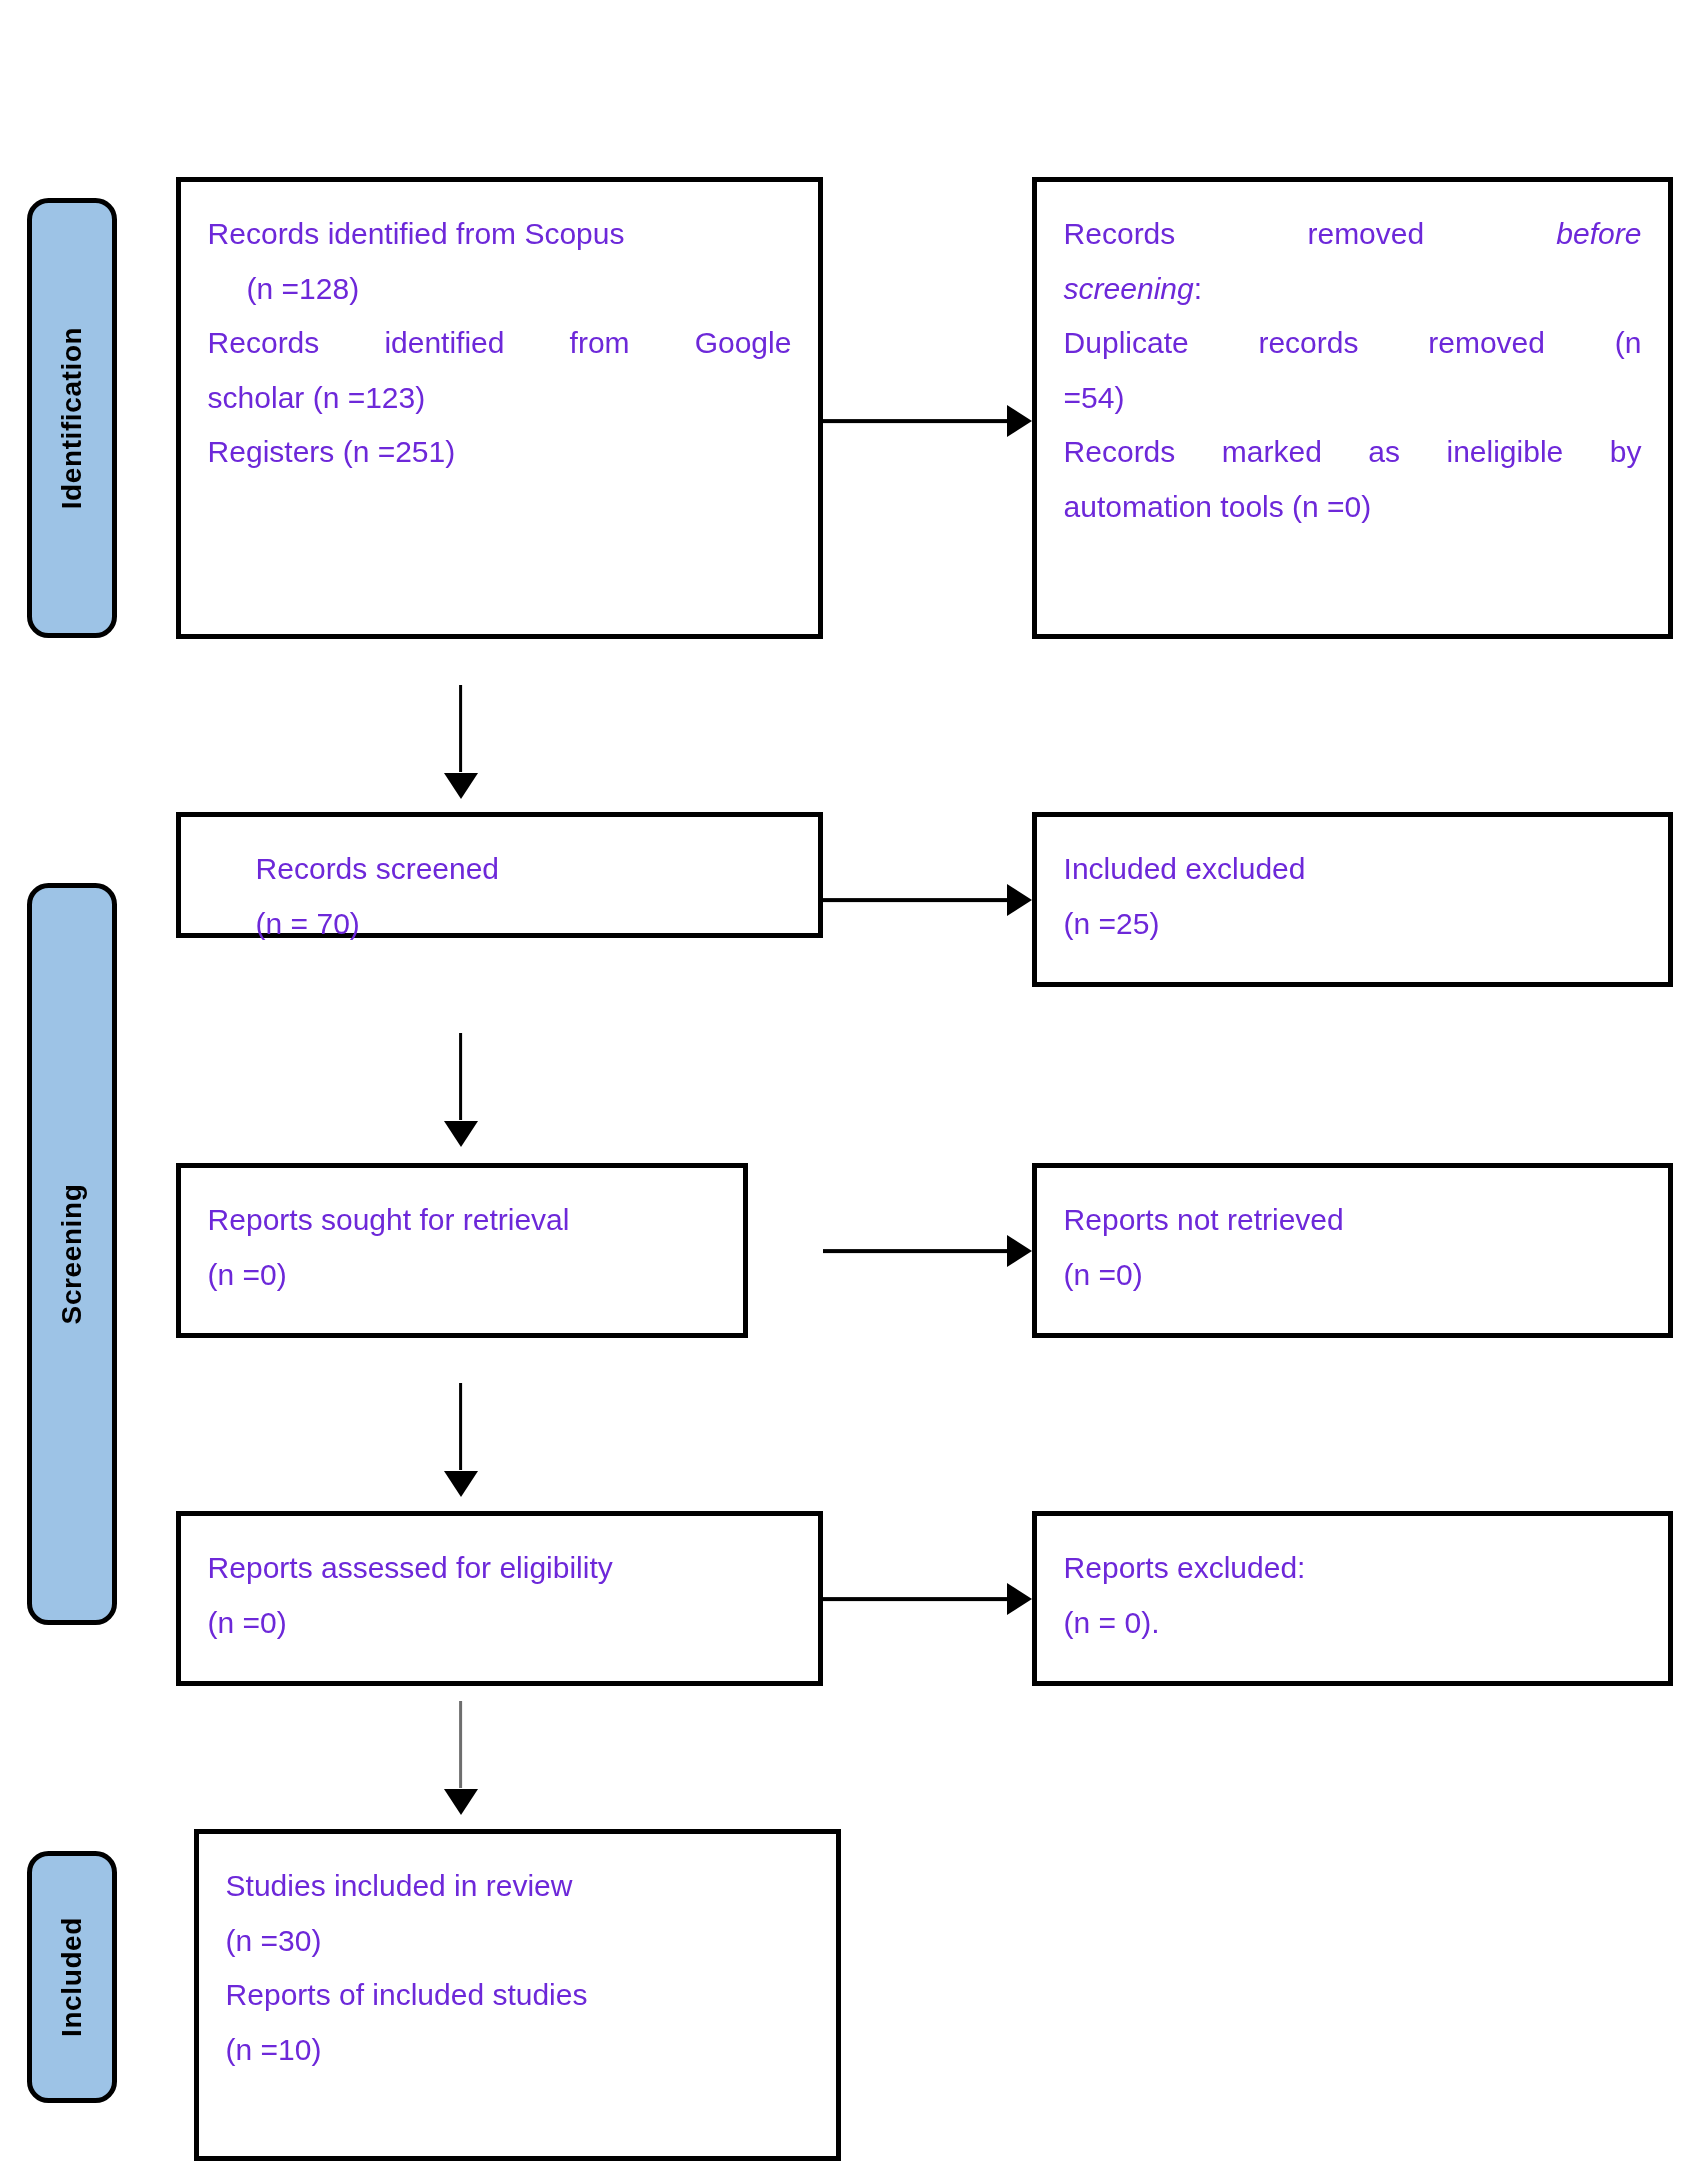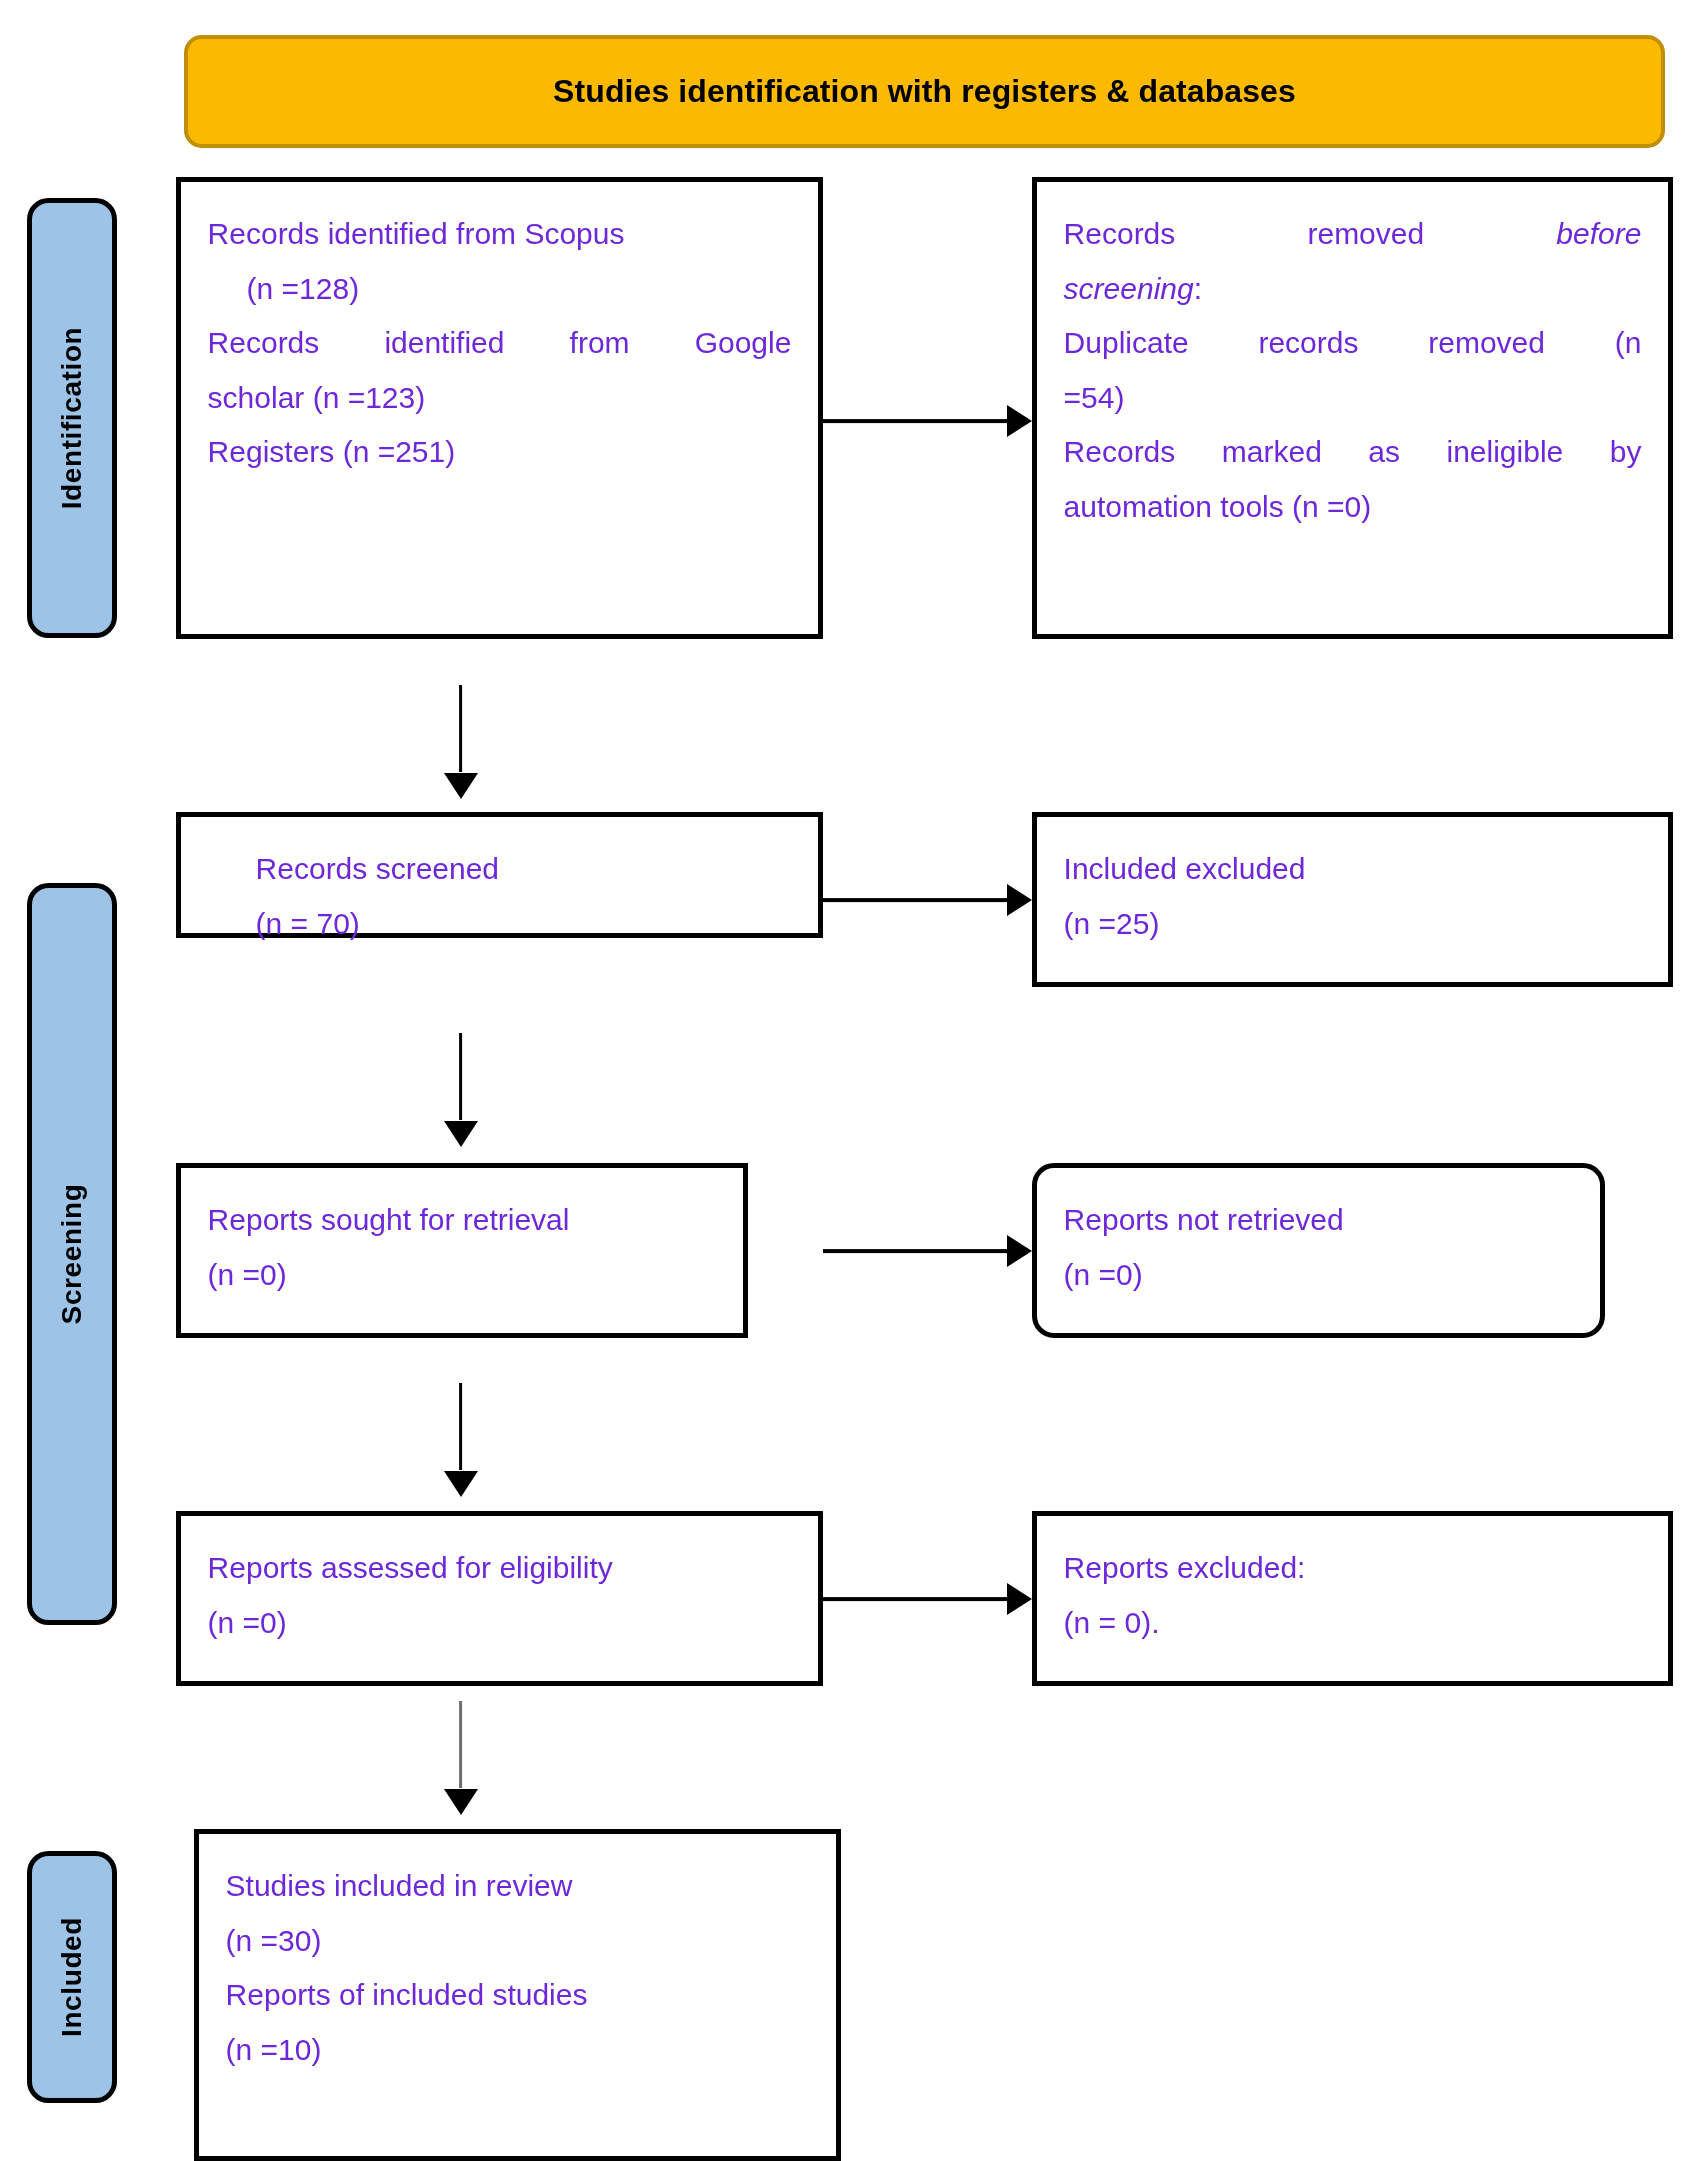--- a/index.html
+++ b/index.html
@@ -93,21 +93,21 @@
   .bx-line em { }
 
   
   #box-identified { left: 176px;  top: 177px;  width: 647px; height: 462px; }
   #box-removed    { left: 1032px; top: 177px;  width: 641px; height: 462px; }
   
   #box-screened   { left: 176px;  top: 812px; width: 647px; height: 126px; padding-left: 48px; }
   #box-excluded   { left: 1032px; top: 812px; width: 641px; height: 175px; }
   
   #box-sought     { left: 176px;  top: 1163px; width: 572px; height: 175px; }
-  #box-notretr    { left: 1032px; top: 1163px; width: 573px; height: 175px; border-radius: 22px; }
+  #box-notretr    { left: 1032px; top: 1163px; width: 641px; height: 175px; }
   
   #box-assessed   { left: 176px;  top: 1511px; width: 647px; height: 175px; }
   #box-repexcl    { left: 1032px; top: 1511px; width: 641px; height: 175px; }
   
   #box-included   { left: 176px;  top: 1829px; width: 647px; height: 332px; margin-left: 18px; }
 
   
   .arrow-h, .arrow-v {
     position: absolute;
   }
@@ -163,23 +163,20 @@
   #arrow-v-3 { left: 443px; top: 1383px; width: 35px; height: 114px; }
   #arrow-v-3 .shaft { height: 87px; }
   #arrow-v-4 { left: 443px; top: 1701px; width: 35px; height: 114px; }
   #arrow-v-4 .shaft { height: 87px; }
 </style>
 </head>
 <body>
 
 <div id="canvas">
 
-  <div class="header-banner">
-    <span class="header-banner-text">Studies identification with registers &amp; databases</span>
-  </div>
 
   <div class="stage-pill" id="pill-identification">
     <span class="stage-pill-label">Identification</span>
   </div>
   <div class="stage-pill" id="pill-screening">
     <span class="stage-pill-label">Screening</span>
   </div>
   <div class="stage-pill" id="pill-included">
     <span class="stage-pill-label">Included</span>
   </div>

